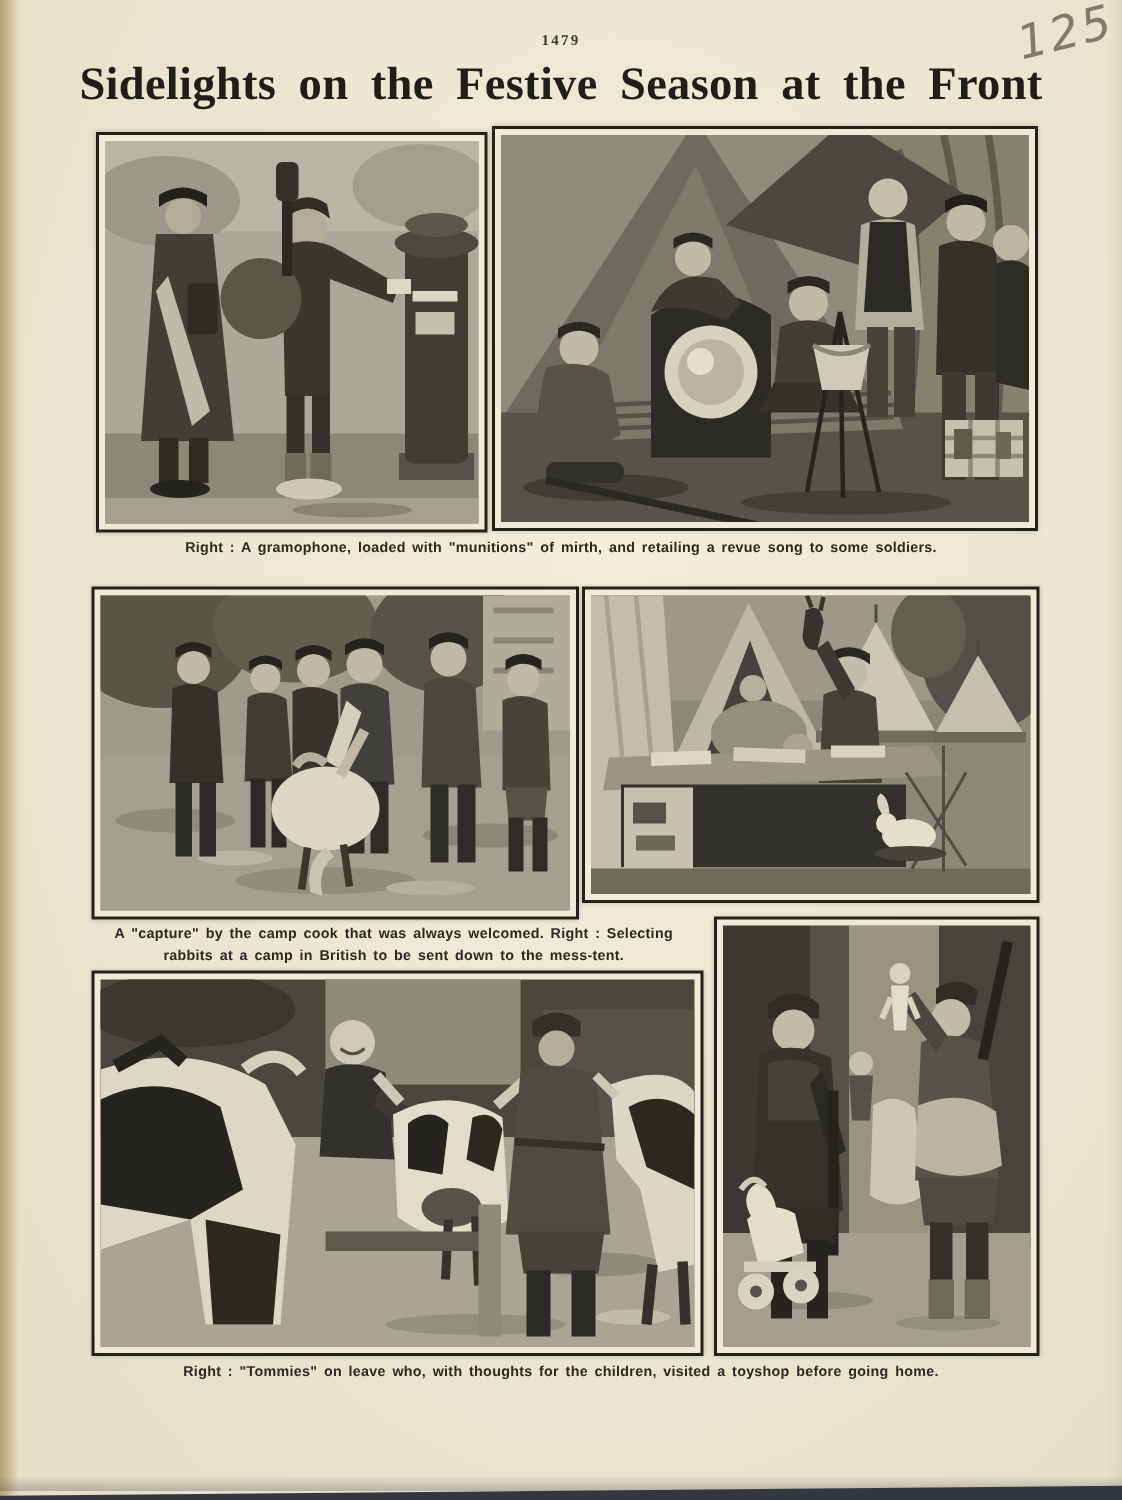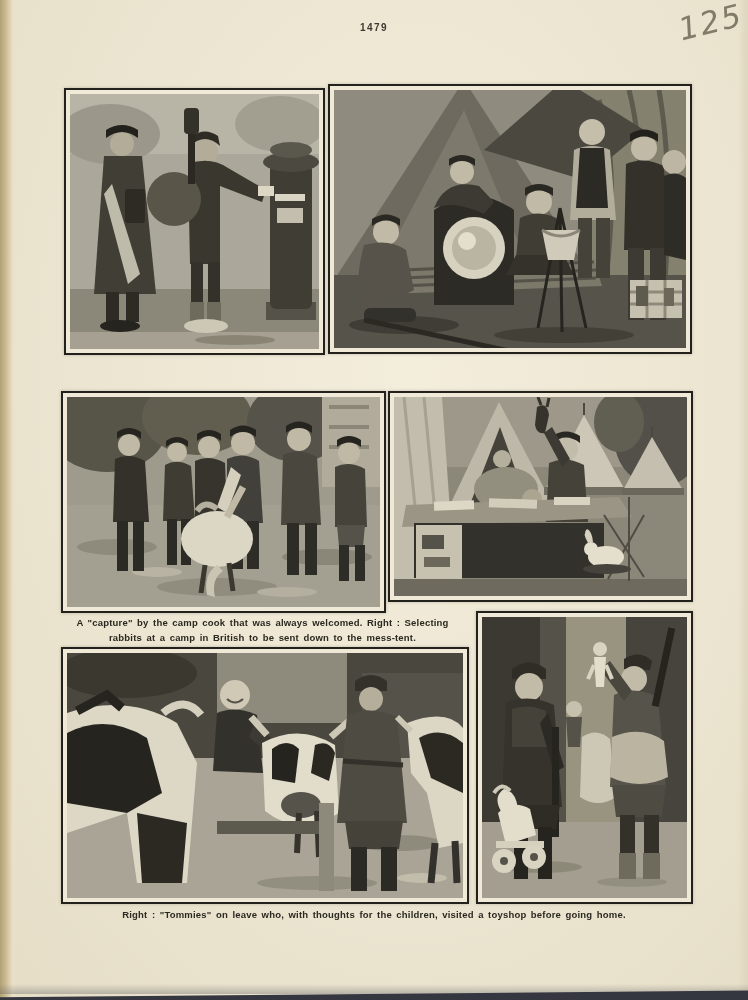--- a/index.html
+++ b/index.html
@@ -11,21 +11,21 @@
   .left-edge{position:absolute;left:0;top:0;width:16px;height:100%;
     background:linear-gradient(90deg,#b2a173 0%,#c9ba92 35%,#decfb0 60%,#e9e1c8 80%,rgba(236,229,209,0) 100%);}
   .right-edge{position:absolute;right:0;top:0;width:10px;height:100%;
     background:linear-gradient(270deg,#ddd5bd 0%,rgba(236,229,209,0) 100%);}
   .bottom-edge{position:absolute;left:0;bottom:0;width:100%;height:10px;
     background:#343640;clip-path:polygon(0 72%,100% 5%,100% 100%,0 100%);}
   .bottom-fade{position:absolute;left:0;bottom:6px;width:100%;height:10px;
     background:linear-gradient(0deg,rgba(90,90,95,.35),rgba(90,90,95,0));}
   .page-number{
     position:absolute;top:22px;left:0;right:0;text-align:center;
-    font-family:Liberation Sans, sans-serif;font-weight:bold;font-size:10px;
+    font-family:Liberation Serif, serif;font-weight:bold;font-size:10px;
     letter-spacing:1.5px;color:#3c392f;}
   .handwritten{
     position:absolute;top:4px;left:678px;
     font-family:"DejaVu Sans",sans-serif;font-style:italic;font-size:31px;
     color:#817b69;transform:rotate(-14deg);letter-spacing:2px;}
   .title{
     position:absolute;top:38px;left:30px;right:30px;margin:0;text-align:center;
     font-family:"Liberation Serif",serif;font-weight:bold;font-size:31px;
     color:#201e18;word-spacing:7px;letter-spacing:.2px;}
   .photo{
@@ -39,20 +39,21 @@
 </head>
 <body>
 
 <div class="page">
 
   <div class="left-edge"></div>
   <div class="right-edge"></div>
 
   <div class="page-number">1479</div>
   <div class="handwritten">125</div>
+  <h1 class="title">Sidelights on the Festive Season at the Front</h1>
 
   <figure class="photo" style="left:64px;top:88px;width:261px;height:267px;margin:0;" aria-label="Tommies posting letters in a pillar box at Waterloo Station">
     <svg viewBox="0 0 249 255" preserveAspectRatio="none">
       <rect width="249" height="255" fill="#aba79a"></rect>
       <rect y="0" width="249" height="60" fill="#b8b4a6"></rect>
       <ellipse cx="40" cy="40" rx="50" ry="30" fill="#9b978a"></ellipse>
       <ellipse cx="210" cy="30" rx="45" ry="28" fill="#a29e90"></ellipse>
       <rect y="195" width="249" height="60" fill="#8b8779"></rect>
       <rect y="238" width="249" height="17" fill="#a5a092"></rect>
 
@@ -142,20 +143,21 @@
 
       <rect x="296" y="190" width="52" height="38" fill="#c6c1af"></rect>
       <path d="M296 202 h52 M296 214 h52 M313 190 v38 M331 190 v38" stroke="#8d897b" stroke-width="3"></path>
       <rect x="302" y="196" width="12" height="20" fill="#5d5a4e"></rect>
       <rect x="330" y="198" width="10" height="18" fill="#6b6759"></rect>
       <path d="M30 230 L180 262" stroke="#2b2923" stroke-width="5"></path>
     </svg>
   </figure>
 
   <div class="caption" style="top:359px;left:40px;width:668px;">
+    <div>Right :  A gramophone, loaded with "munitions" of mirth, and retailing a revue song to some soldiers.</div>
   </div>
 
   <figure class="photo" style="left:61px;top:391px;width:325px;height:222px;margin:0;" aria-label="Soldiers walking a captured pig down a cobbled street">
     <svg viewBox="0 0 313 210" preserveAspectRatio="none">
       <rect width="313" height="210" fill="#9e9a8c"></rect>
       <ellipse cx="40" cy="30" rx="60" ry="45" fill="#575448"></ellipse>
       <ellipse cx="130" cy="20" rx="55" ry="38" fill="#615e50"></ellipse>
       <ellipse cx="230" cy="25" rx="50" ry="40" fill="#56534a"></ellipse>
       <rect x="255" y="0" width="58" height="90" fill="#b0ab9b"></rect>
       <path d="M262 10 h40 M262 30 h40 M262 50 h40" stroke="#8a8678" stroke-width="4"></path>

